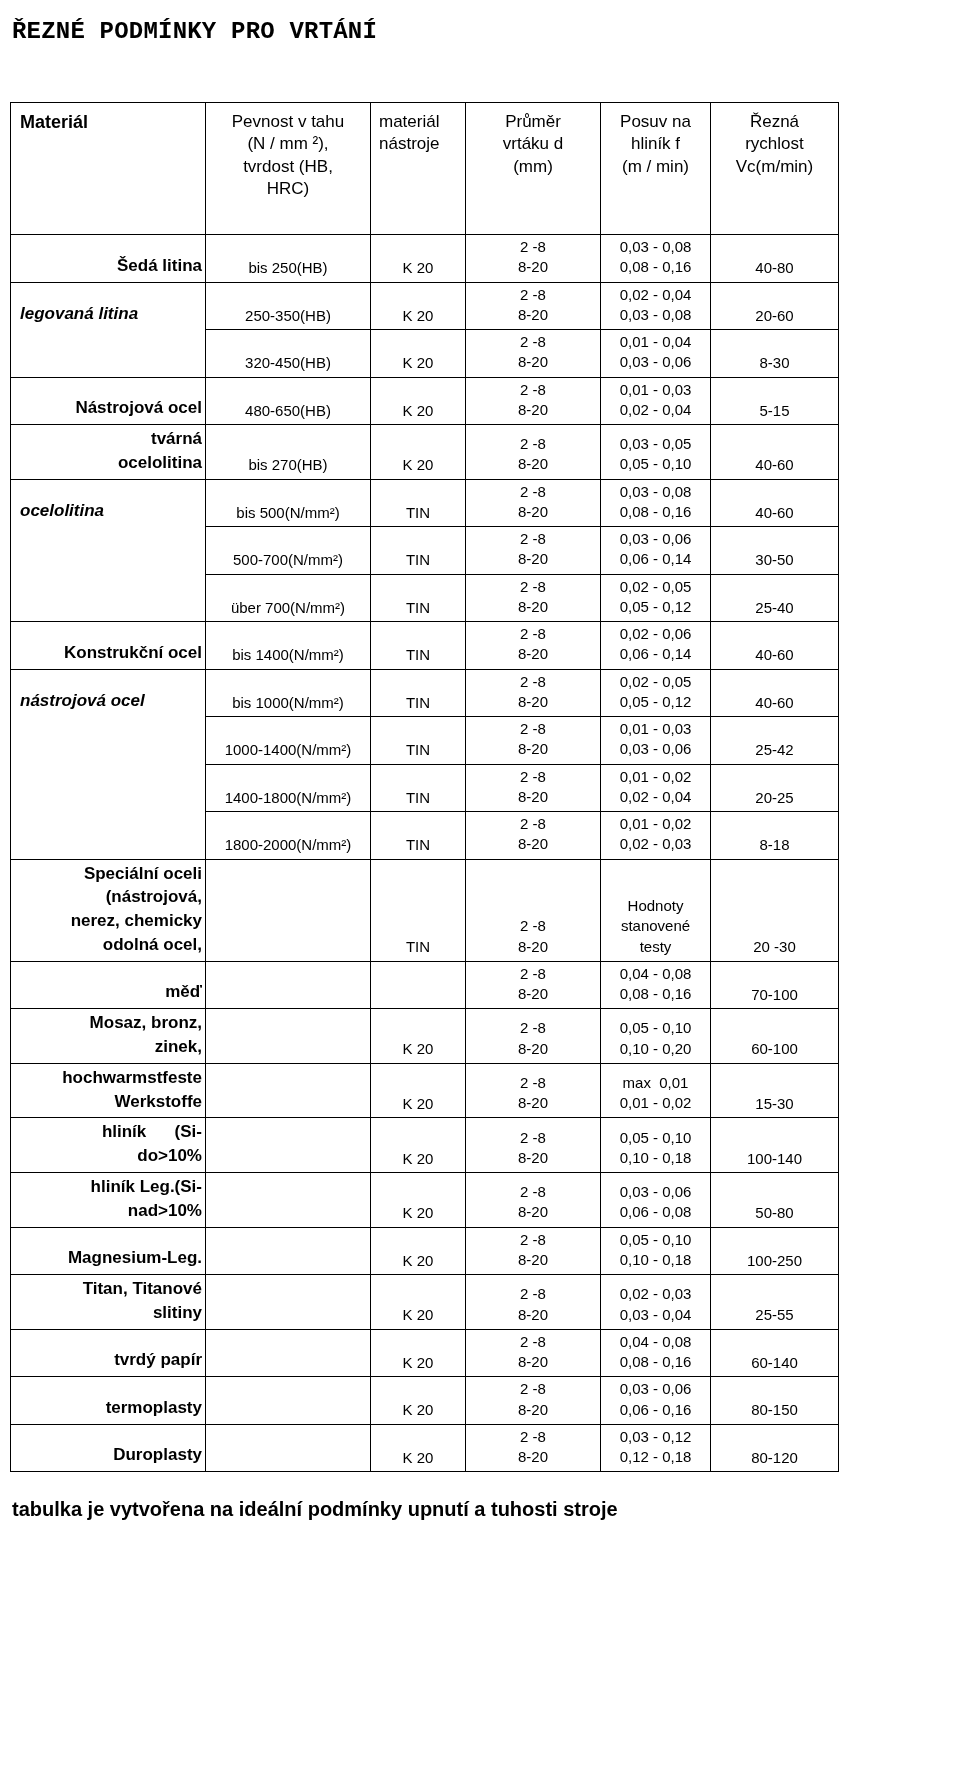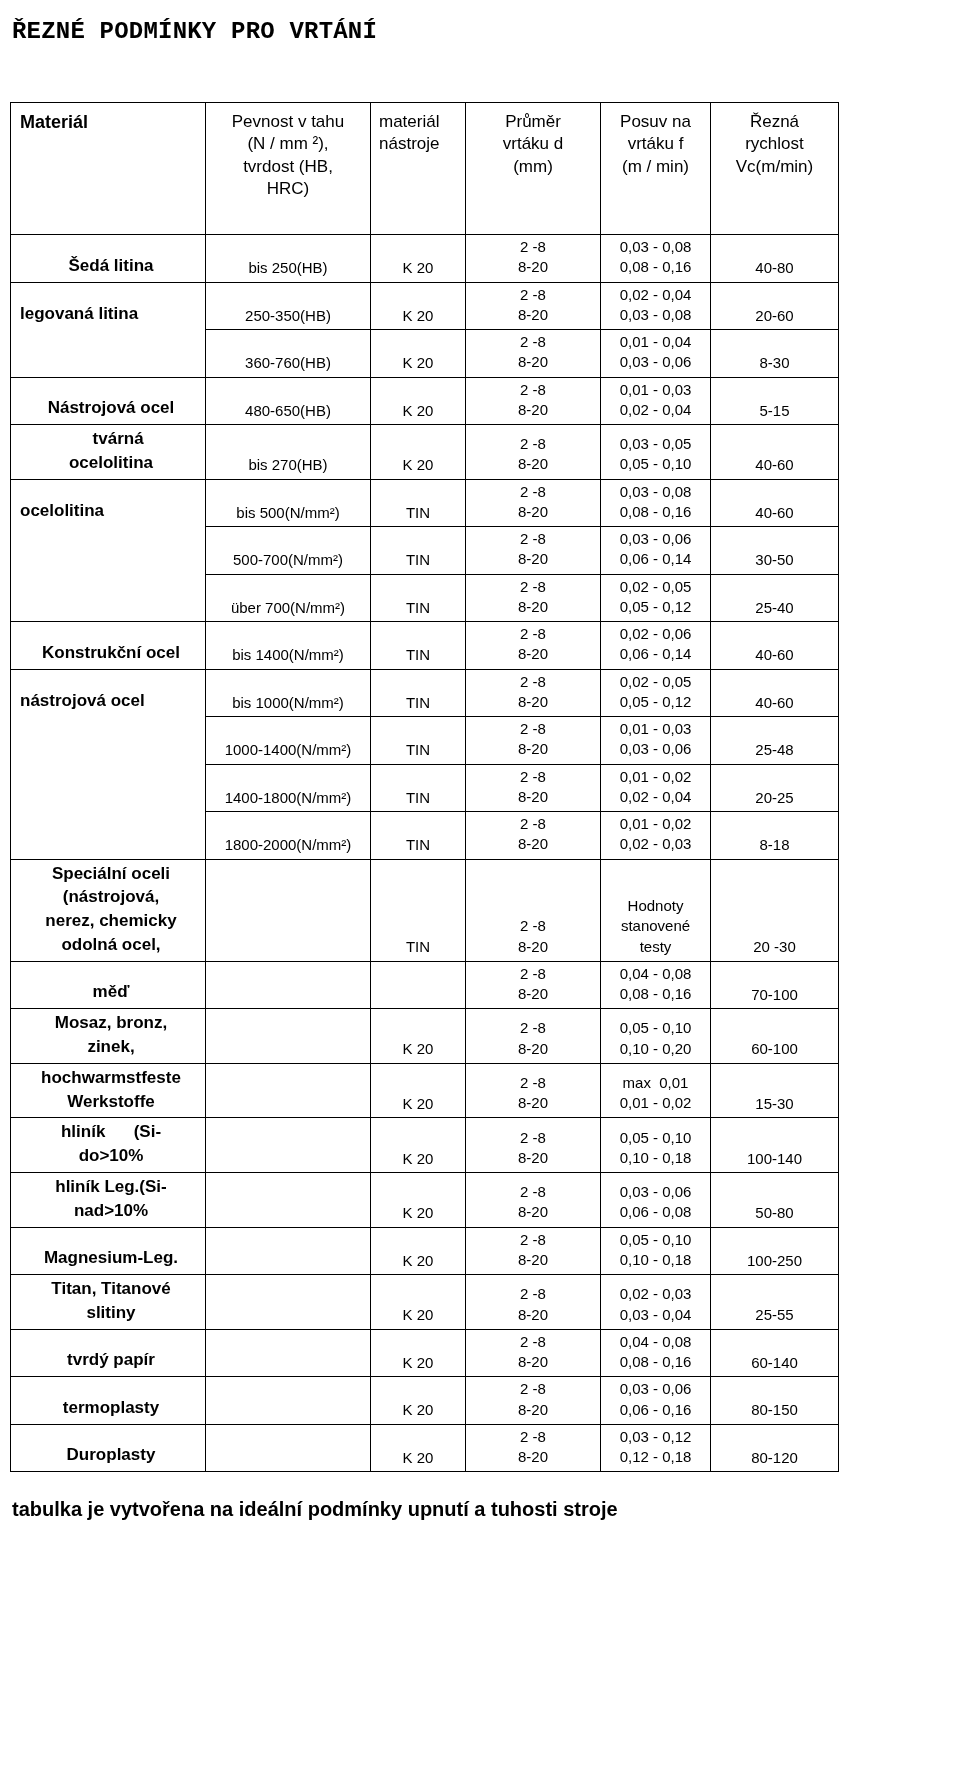--- a/index.html
+++ b/index.html
@@ -62,29 +62,30 @@
   .c5 { width: 128px; }
   tbody tr { height: 47px; }
   .cc-table td {
     vertical-align: bottom;
     font-size: 15px;
     text-align: center;
     padding: 2px 3px 4px 3px;
     line-height: 1.3;
   }
   .cc-table td.material {
-    text-align: center;
+    text-align: right;
     font-weight: 700;
     font-size: 17px;
     line-height: 1.4;
     padding-left: 9px;
     white-space: pre-wrap;
   }
   .cc-table td.material.merged {
     vertical-align: top;
+    font-style: italic;
   }
   .cc-table td.material.merged .anchor {
     height: 41px;
     display: flex;
     align-items: flex-end;
   }
   .cc-table td.pre {
     white-space: pre-wrap;
     line-height: 1.35;
     margin-top: 45px;
@@ -108,21 +109,21 @@
           <th class="c1">Pevnost v tahu
 (N / mm ²),
 tvrdost (HB,
 HRC)</th>
           <th class="c2">materiál
 nástroje</th>
           <th class="c3">Průměr
 vrtáku d
 (mm)</th>
           <th class="c4">Posuv na
-vrtáku f
+hliník f
 (m / min)</th>
           <th class="c5">Řezná
 rychlost
 Vc(m/min)</th>
         </tr>
     </thead>
     <tbody id="table-body">
         <tr>
           <td class="c0 material">Šedá litina</td>
           <td class="c1">bis 250(HB)</td>
@@ -137,21 +138,21 @@
           <td class="c0 material merged" rowspan="2"><div class="anchor">legovaná litina</div></td>
           <td class="c1">250-350(HB)</td>
           <td class="c2">K 20</td>
           <td class="c3 pre">2 -8
 8-20</td>
           <td class="c4 pre">0,02 - 0,04
 0,03 - 0,08</td>
           <td class="c5">20-60</td>
         </tr>
         <tr>
-          <td class="c1">360-760(HB)</td>
+          <td class="c1">320-450(HB)</td>
           <td class="c2">K 20</td>
           <td class="c3 pre">2 -8
 8-20</td>
           <td class="c4 pre">0,01 - 0,04
 0,03 - 0,06</td>
           <td class="c5">8-30</td>
         </tr>
         <tr>
           <td class="c0 material">Nástrojová ocel</td>
           <td class="c1">480-650(HB)</td>
@@ -221,21 +222,21 @@
 0,05 - 0,12</td>
           <td class="c5">40-60</td>
         </tr>
         <tr>
           <td class="c1">1000-1400(N/mm²)</td>
           <td class="c2">TIN</td>
           <td class="c3 pre">2 -8
 8-20</td>
           <td class="c4 pre">0,01 - 0,03
 0,03 - 0,06</td>
-          <td class="c5">25-48</td>
+          <td class="c5">25-42</td>
         </tr>
         <tr>
           <td class="c1">1400-1800(N/mm²)</td>
           <td class="c2">TIN</td>
           <td class="c3 pre">2 -8
 8-20</td>
           <td class="c4 pre">0,01 - 0,02
 0,02 - 0,04</td>
           <td class="c5">20-25</td>
         </tr>

